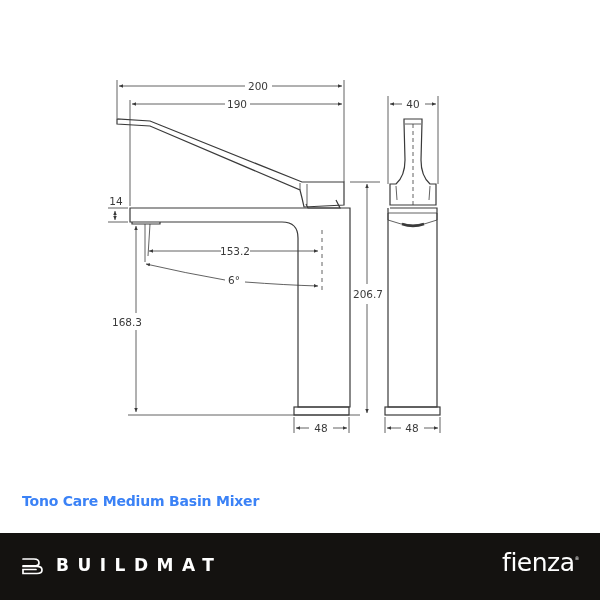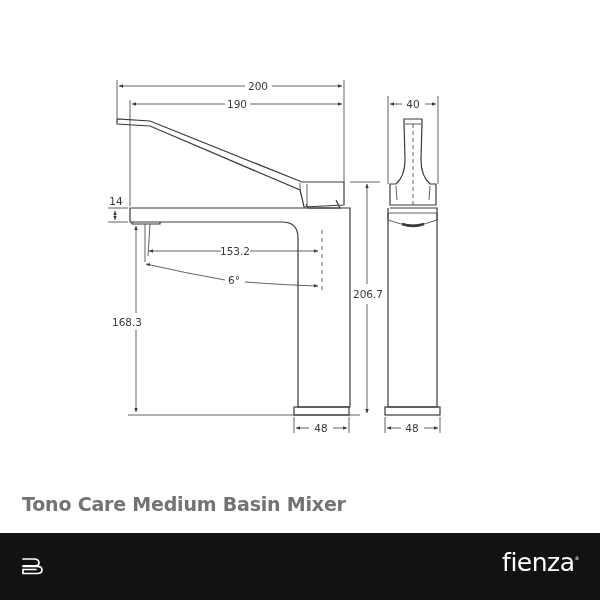--- a/index.html
+++ b/index.html
@@ -1,19 +1,19 @@
 <!DOCTYPE html>
 <html><head>
   <meta charset="utf-8">
   <style>
     html, body { margin:0; padding:0; }
     body { width:600px; height:600px; background:#ffffff; position:relative; overflow:hidden; font-family:"Liberation Sans", sans-serif; }
     .drawing { position:absolute; left:0; top:0; width:600px; height:470px; }
     .dim-text { font-family:"DejaVu Sans", sans-serif; font-size:10.5px; fill:#3a3a3a; }
-    .title { position:absolute; left:22px; top:493px; font-family:"DejaVu Sans", sans-serif; font-weight:bold; font-size:19px; color:#737373; letter-spacing:-0.2px; }
+    .title { position:absolute; left:22px; top:493px; font-family:"DejaVu Sans", sans-serif; font-weight:bold; font-size:14px; color:#3b82f6; letter-spacing:-0.2px; }
     .footer { position:absolute; left:0; top:533px; width:600px; height:67px; background:#141210; }
     .bm-logo { position:absolute; left:22px; top:24px; width:22px; height:18px; }
     .bm-text { position:absolute; left:56px; top:22px; color:#fff; font-family:"DejaVu Sans", sans-serif; font-size:17px; font-weight:bold; letter-spacing:8.5px; }
     .fienza { position:absolute; right:21px; top:15px; color:#fff; font-family:"DejaVu Sans", sans-serif; font-size:25px; letter-spacing:-0.5px; }
     .fienza sup { font-size:5px; vertical-align:top; position:relative; top:7px; }
   </style>
 </head>
 <body>
 
 <svg class="drawing" viewBox="0 0 600 470" xmlns="http://www.w3.org/2000/svg">
@@ -120,14 +120,15 @@
     <text class="dim-text" x="412" y="432" text-anchor="middle">48</text>
   </g>
 </svg>
 
 <div class="title">Tono Care Medium Basin Mixer</div>
 
 <div class="footer">
   <svg class="bm-logo" viewBox="0 0 22 18">
     <path d="M1,2 L12,2 Q17,2 17,6 Q17,8.5 14,8.8 L1,8.8 M1,9.4 L15,9.4 Q20,9.4 20,13 Q20,16.5 15,16.5 L1,16.5 L1,12.5 L14,12.5" stroke="#fff" stroke-width="1.7" fill="none" stroke-linecap="round"></path>
   </svg>
+  <div class="bm-text">BUILDMAT</div>
   <div class="fienza"><span>fienza</span><sup>®</sup></div>
 </div>
 
 </body></html>

